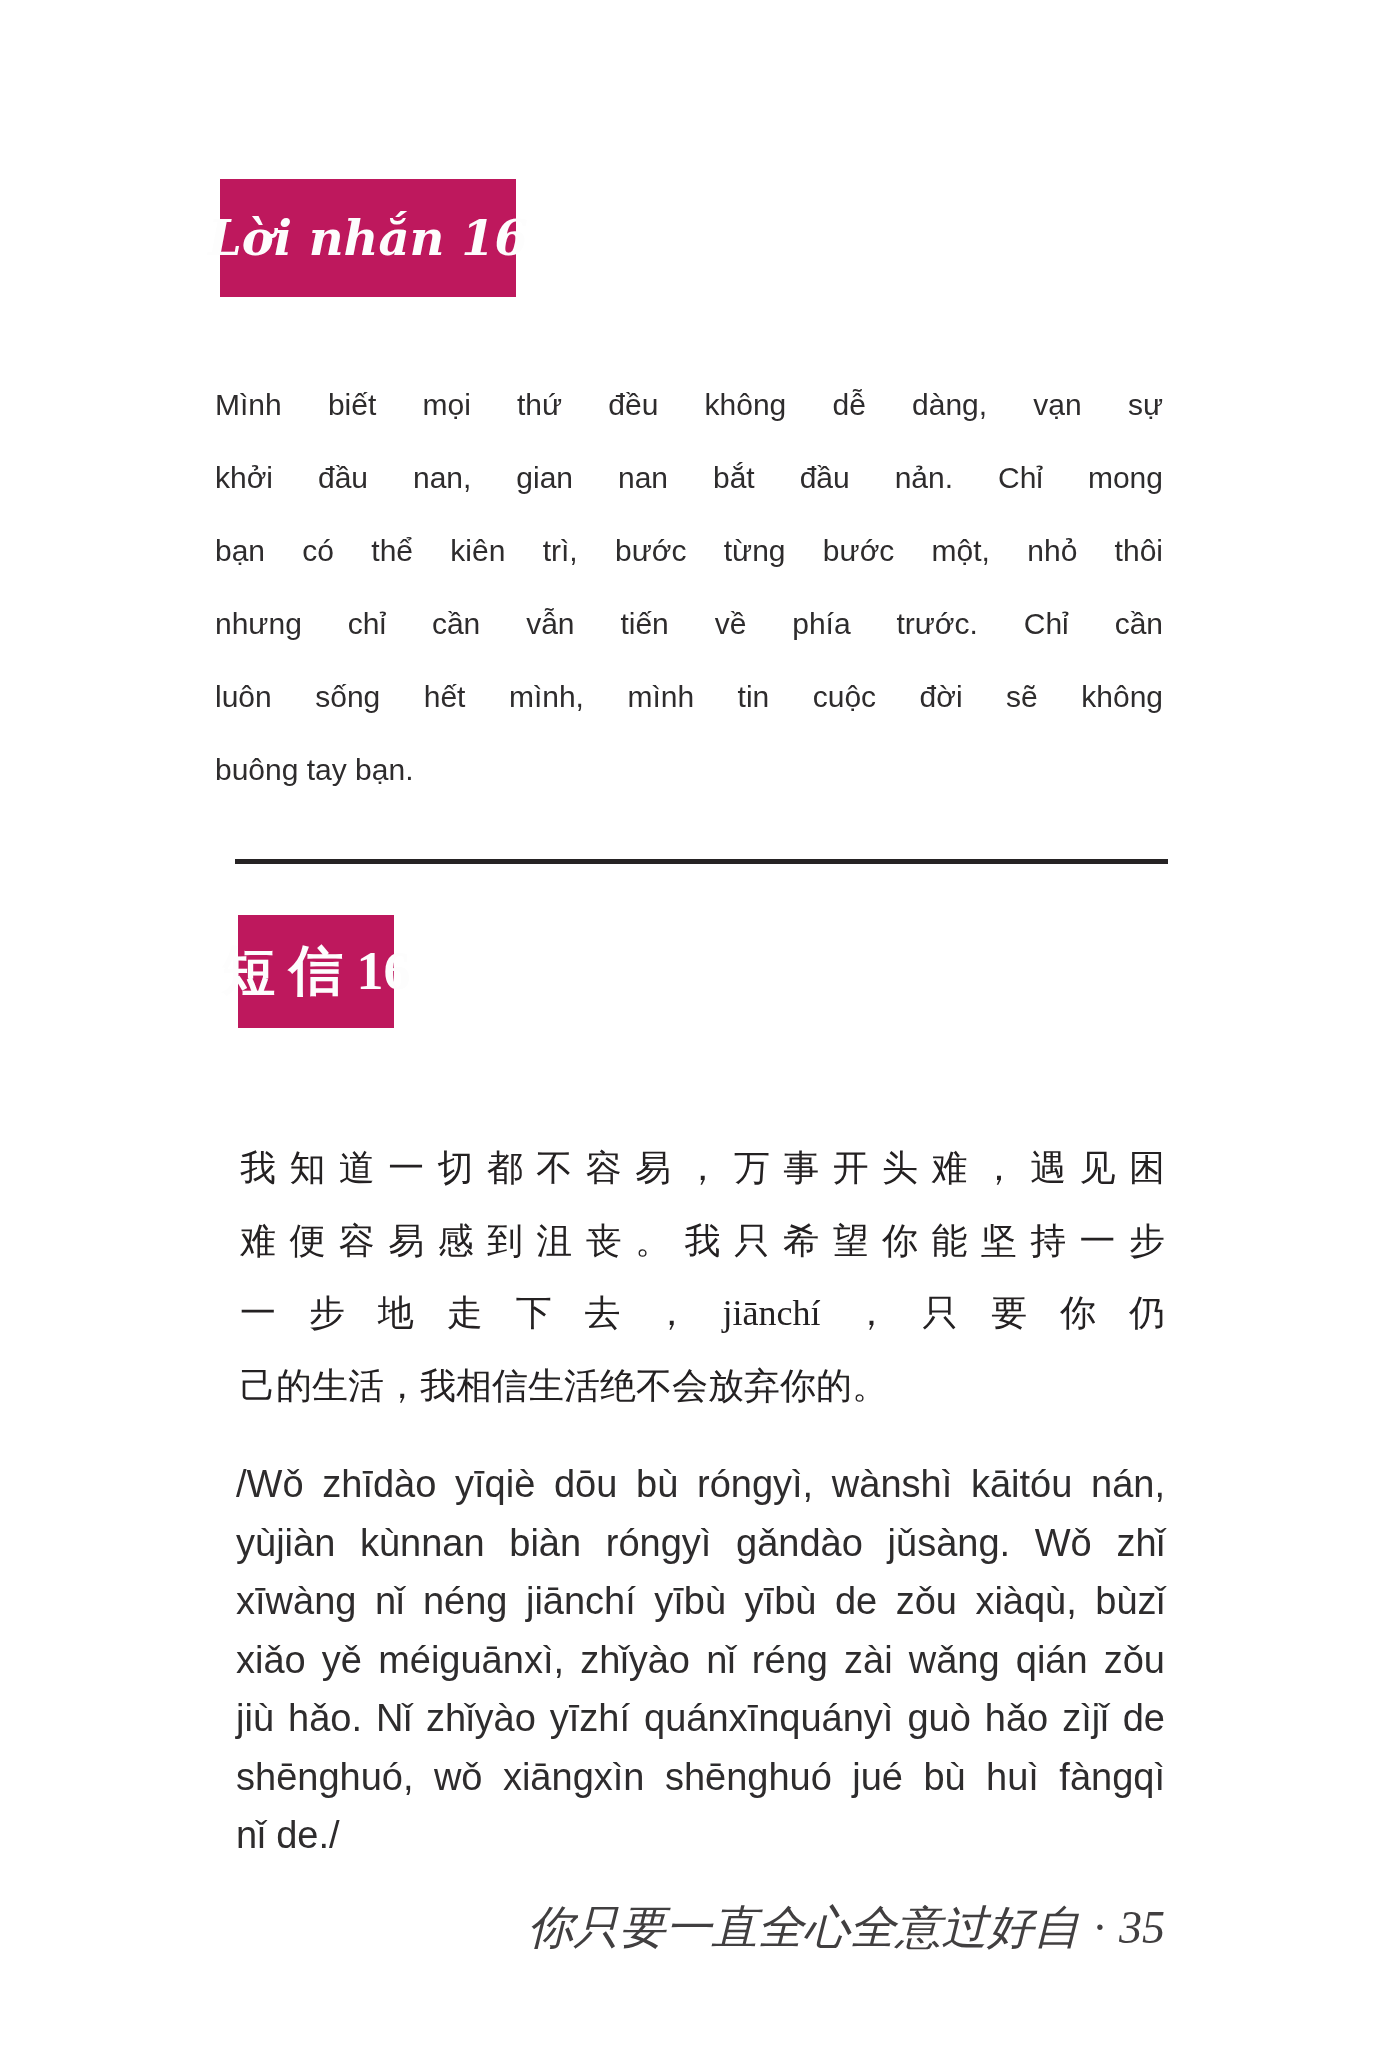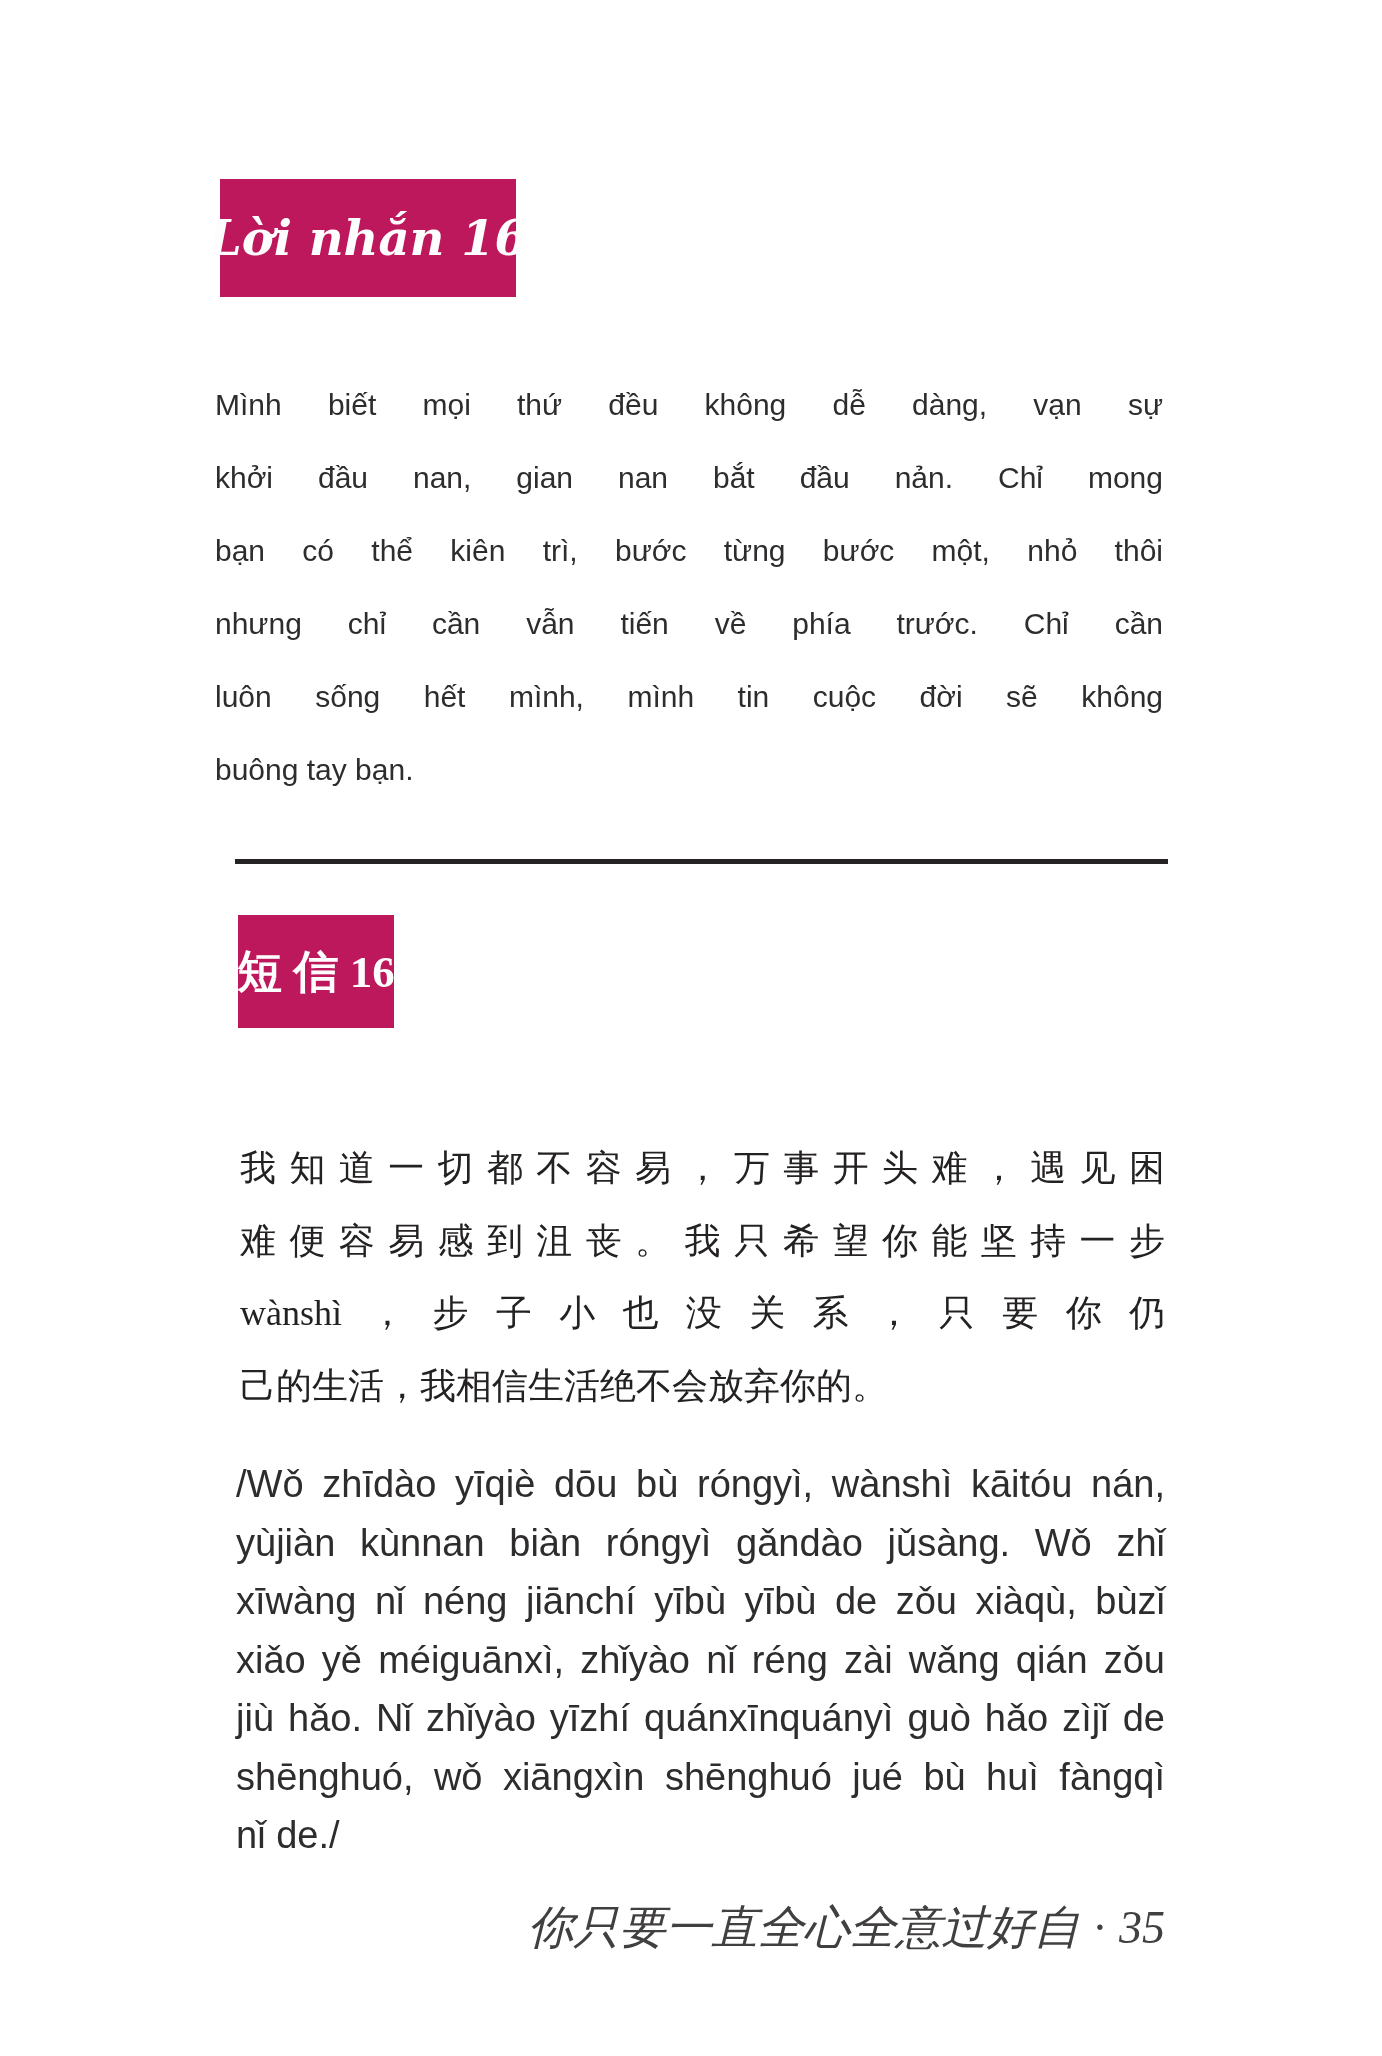--- a/index.html
+++ b/index.html
@@ -32,21 +32,21 @@
     font-size: 48px;
     letter-spacing: 0px;
   }
   .box-zh {
     left: 238px; top: 915px;
     width: 156px; height: 113px;
   }
   .box-zh .label {
     font-family: "Liberation Serif", serif;
     font-weight: 600;
-    font-size: 45px;
+    font-size: 54px;
   }
   .para { position: absolute; }
   .para .ln {
     text-align: justify;
     text-align-last: justify;
     white-space: nowrap;
   }
   .para .ln.last {
     text-align: left;
     text-align-last: left;
@@ -108,21 +108,21 @@
 
   <div class="divider"></div>
 
   <div class="title-box box-zh">
     <span class="label">短 信 16</span>
   </div>
 
   <div class="para para-zh">
       <div class="ln">我知道一切都不容易，万事开头难，遇见困</div>
       <div class="ln">难便容易感到沮丧。我只希望你能坚持一步</div>
-      <div class="ln">wànshì，步子小也没关系，只要你仍</div>
+      <div class="ln">一步地走下去，jiānchí，只要你仍</div>
       <div class="ln last">己的生活，我相信生活绝不会放弃你的。</div>
     </div>
 
   <div class="para para-py">
       <div class="ln">/Wǒ zhīdào yīqiè dōu bù róngyì, wànshì kāitóu nán,</div>
       <div class="ln">yùjiàn kùnnan biàn róngyì gǎndào jǔsàng. Wǒ zhǐ</div>
       <div class="ln">xīwàng nǐ néng jiānchí yībù yībù de zǒu xiàqù, bùzǐ</div>
       <div class="ln">xiǎo yě méiguānxì, zhǐyào nǐ réng zài wǎng qián zǒu</div>
       <div class="ln">jiù hǎo. Nǐ zhǐyào yīzhí quánxīnquányì guò hǎo zìjǐ de</div>
       <div class="ln">shēnghuó, wǒ xiāngxìn shēnghuó jué bù huì fàngqì</div>

